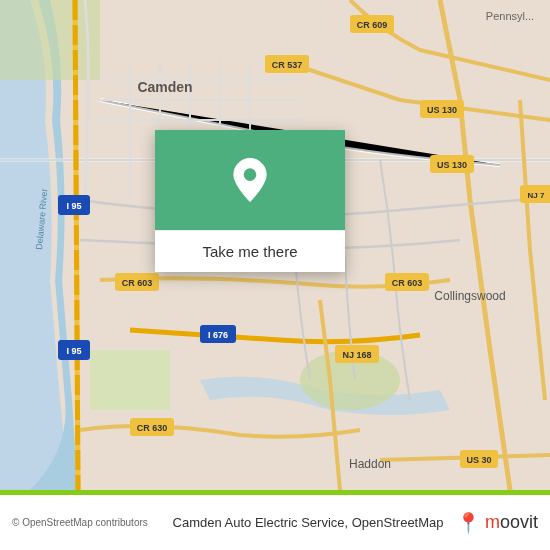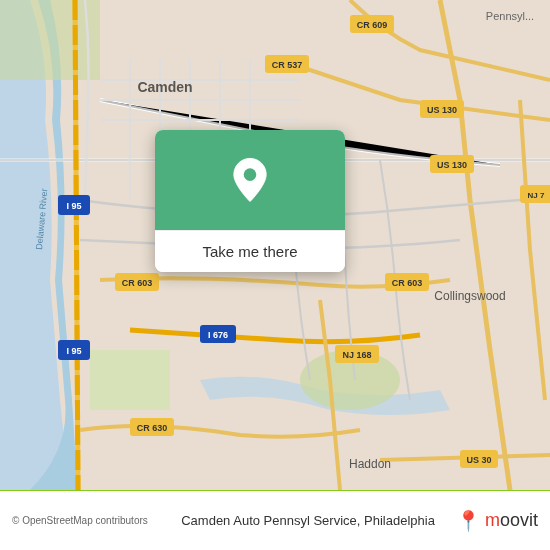--- a/index.html
+++ b/index.html
@@ -26,21 +26,21 @@
       height: 100%;
     }
 
     
     #popup-card {
       position: absolute;
       top: 130px;
       left: 155px;
       width: 190px;
       background: white;
-      border-radius: 8px;
+      border-radius: 0;
       box-shadow: 0 4px 15px rgba(0,0,0,0.3);
       overflow: hidden;
       z-index: 10;
     }
 
     #popup-map-preview {
       width: 100%;
       height: 100px;
       background: #4caf7d;
       display: flex;
@@ -69,21 +69,21 @@
     }
 
     
     #bottom-bar {
       width: 550px;
       height: 60px;
       background: white;
       display: flex;
       align-items: center;
       padding: 0 12px;
-      border-top: 1px solid #84cc16;
+      border-top: 5px solid #84cc16;
       position: relative;
     }
 
     #osm-credit {
       font-size: 10px;
       color: #666;
       flex: 1;
     }
 
     #location-name {
@@ -232,20 +232,20 @@
         <path d="M20 2 C10 2 2 10 2 20 C2 32 20 50 20 50 C20 50 38 32 38 20 C38 10 30 2 20 2 Z" fill="white" stroke="white" stroke-width="1"></path>
         <circle cx="20" cy="20" r="7" fill="#4caf7d"></circle>
       </svg>
     </div>
     <button id="take-me-there-btn">Take me there</button>
   </div>
 </div>
 
 <div id="bottom-bar">
   <span id="osm-credit">© OpenStreetMap contributors</span>
-  <span id="location-name">Camden Auto Pennsyl Service, Philadelphia</span>
+  <span id="location-name">Camden Auto Electric Service, OpenStreetMap</span>
   <div id="moovit-logo">
     <span id="moovit-pin" style="color: rgb(232, 57, 42);">📍</span>
     <span id="moovit-text">
       <span style="color: rgb(232, 57, 42);">m</span>oovit
     </span>
   </div>
 </div>
 
 </body></html>

